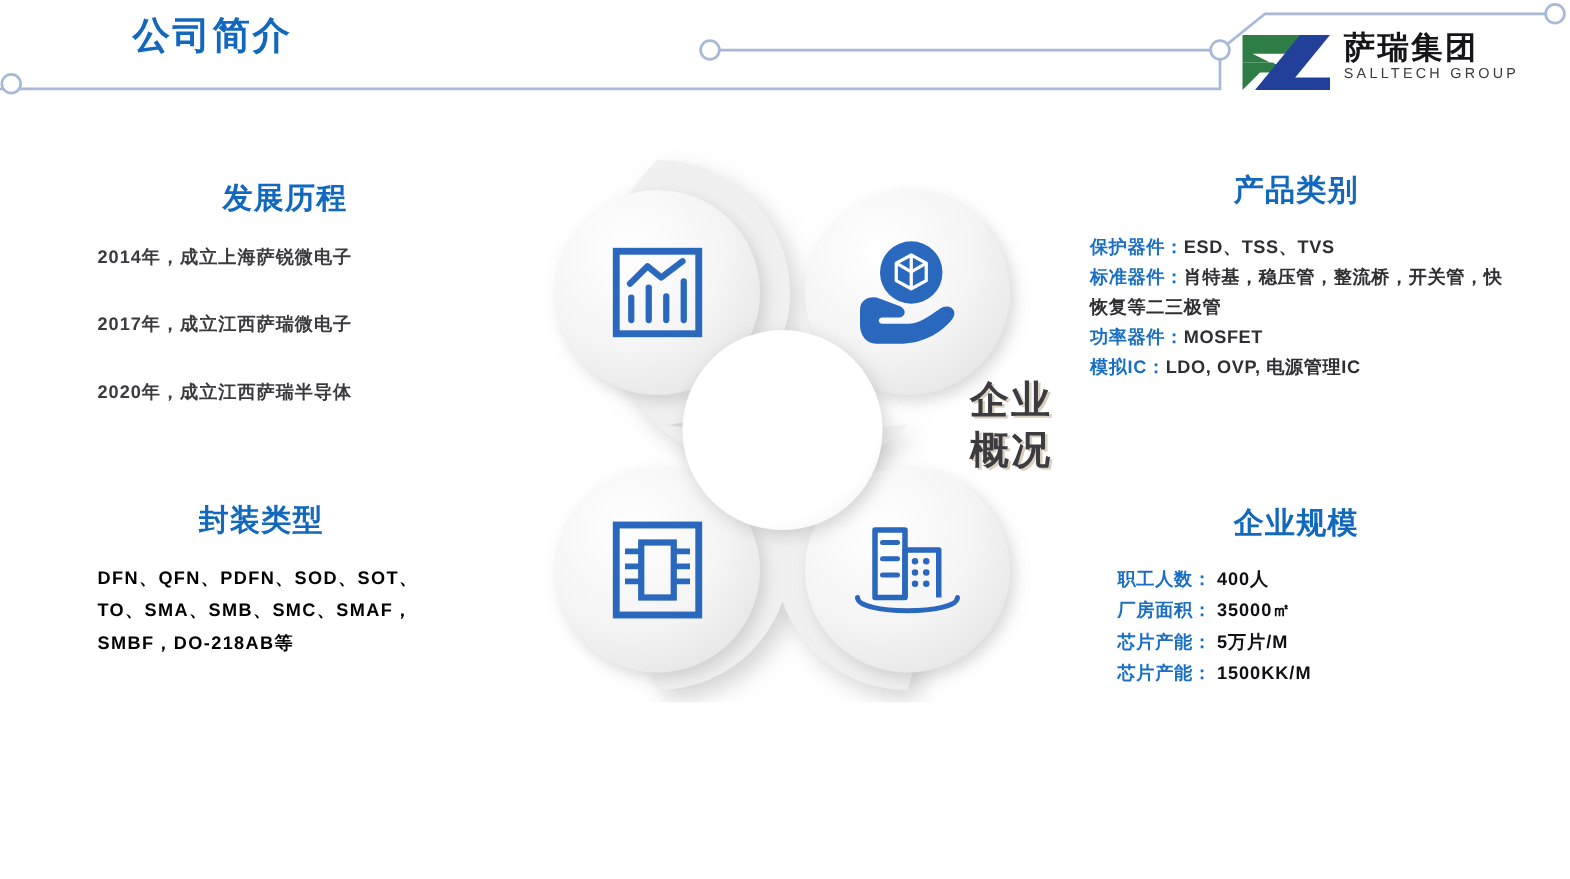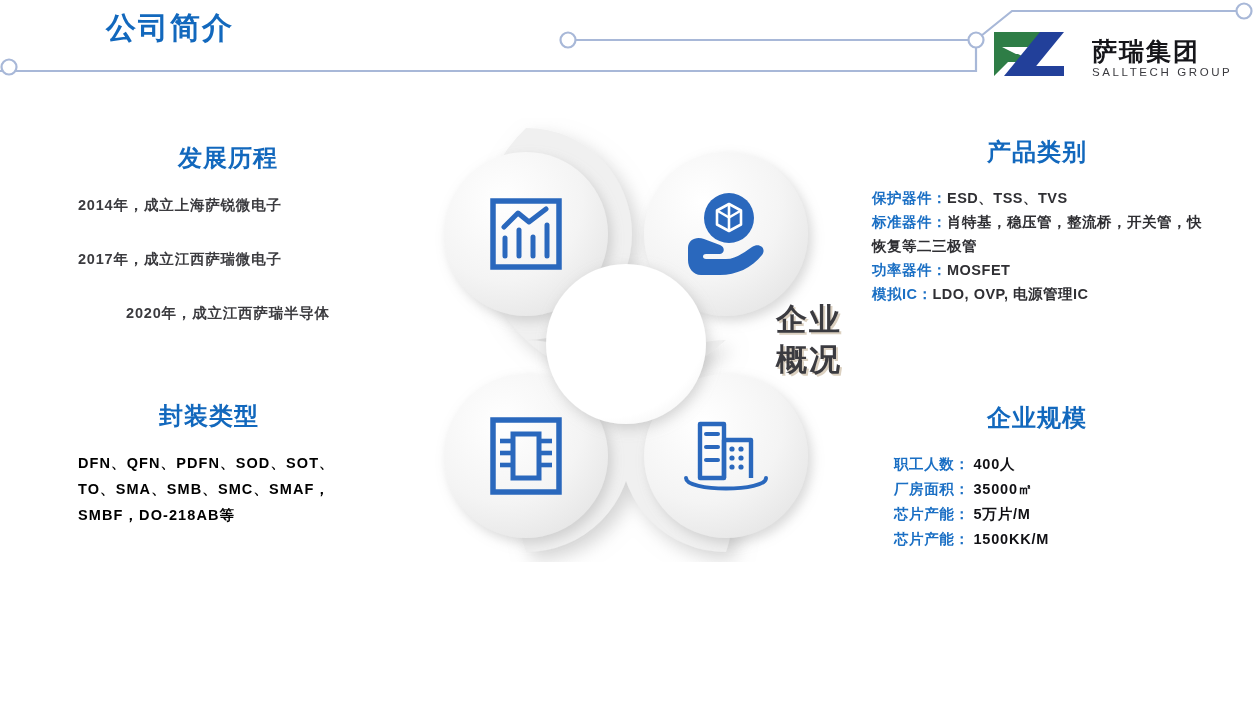--- a/index.html
+++ b/index.html
@@ -36,22 +36,22 @@
   }
 
   
   #logo-block {
     position: absolute;
     left: 988px;
     top: 26px;
     width: 250px;
     height: 52px;
     display: flex;
-    align-items: flex-end;
-    gap: 24px;
+    align-items: flex-start;
+    gap: 7px;
   }
   #logo-mark { flex: 0 0 auto; }
   #logo-words {
     display: flex;
     flex-direction: column;
     justify-content: center;
     line-height: 1;
   }
   #logo-cn {
     font-size: 25px;
@@ -83,21 +83,21 @@
   #panel-history { left: 78px; top: 142px; width: 300px; }
   #panel-history .panel-title { margin-bottom: 22px; }
   #panel-history .hist-line {
     font-size: 14.5px;
     font-weight: bold;
     color: #3b3b3f;
     letter-spacing: 0.8px;
     margin: 0 0 35px 0;
     white-space: nowrap;
   }
-  #panel-history .hist-line:last-child { margin-bottom: 12px; text-align: center; }
+  #panel-history .hist-line:last-child { margin-bottom: 12px; }
 
   
   #panel-package { left: 78px; top: 400px; width: 262px; }
   #panel-package .panel-title { margin-bottom: 18px; }
   #panel-package .pkg-text {
     font-size: 14.5px;
     font-weight: bold;
     color: #000000;
     letter-spacing: 1.1px;
     line-height: 26px;

